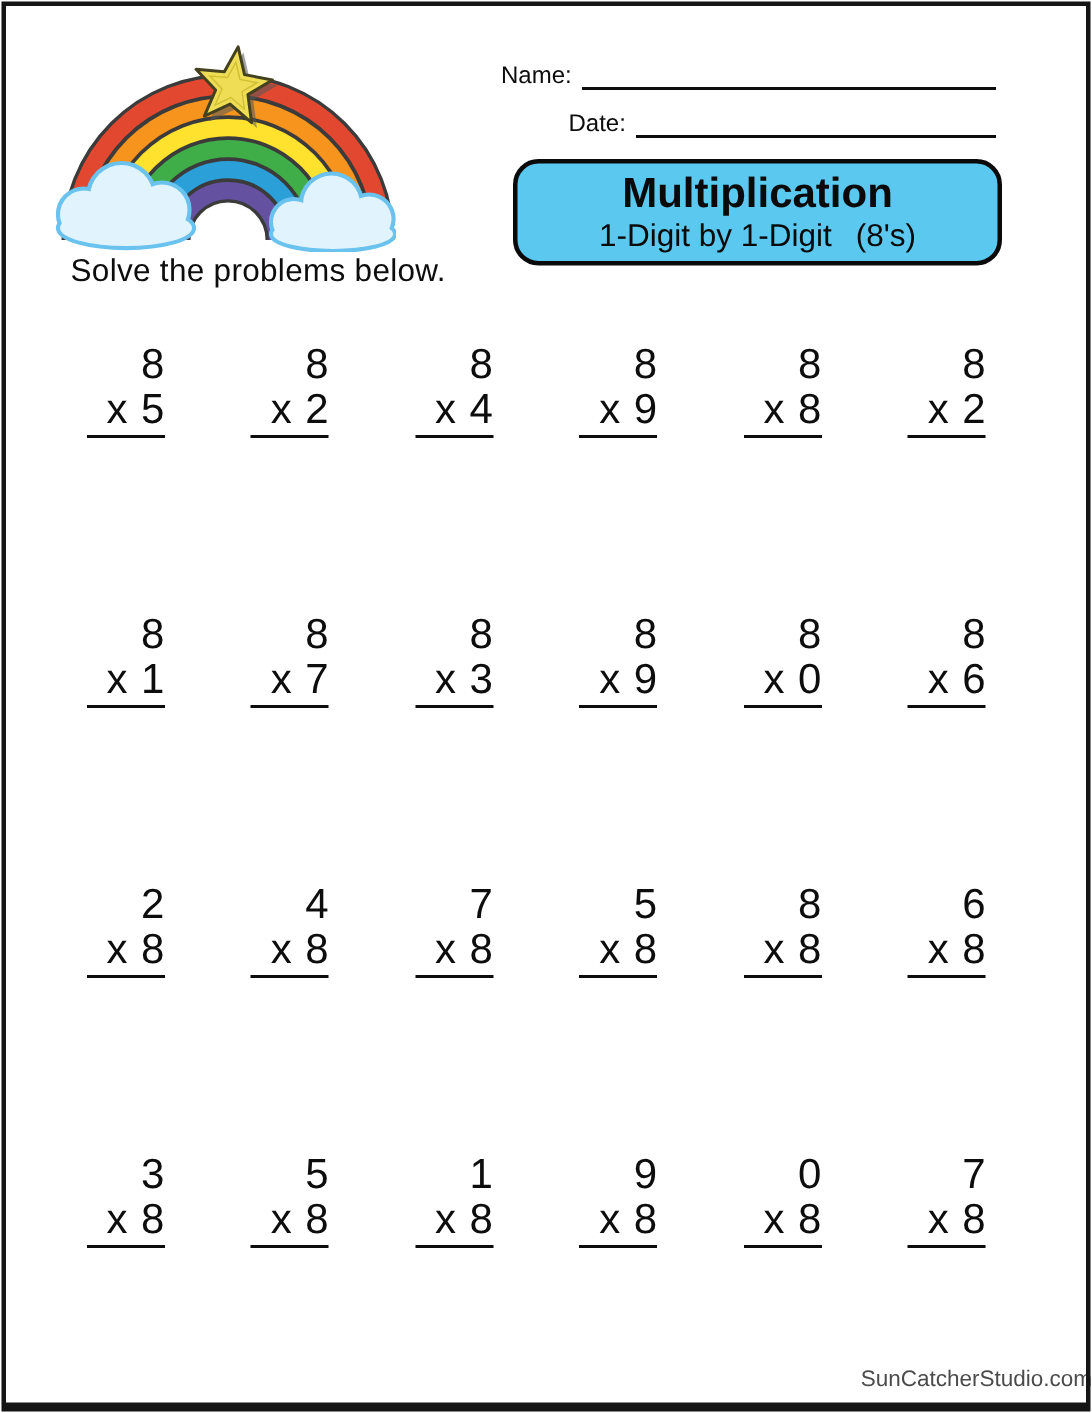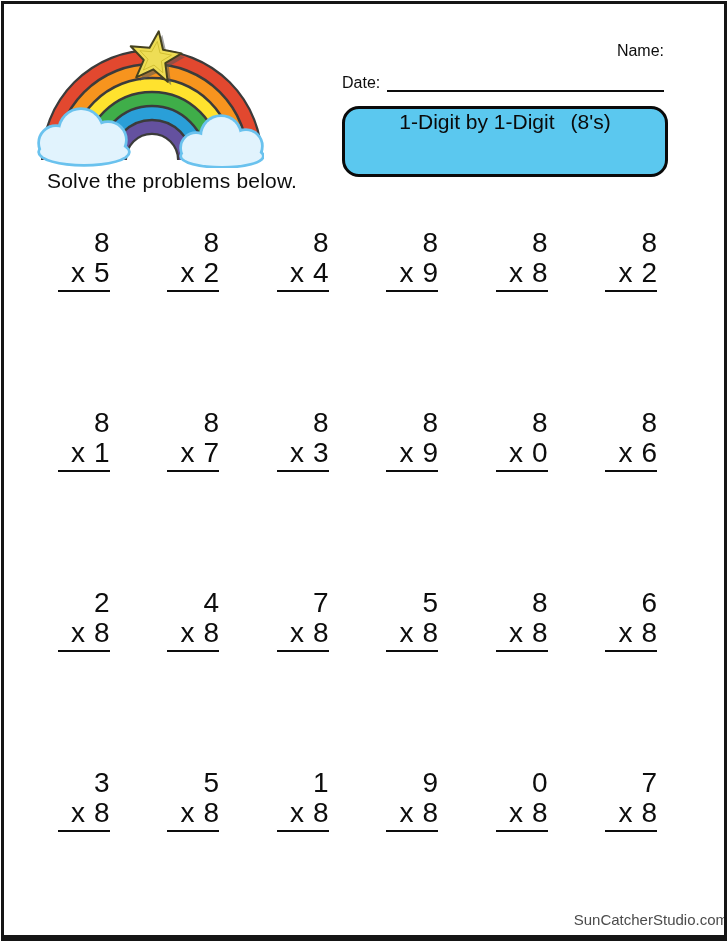--- a/index.html
+++ b/index.html
@@ -13,23 +13,23 @@
   }
   
   .rainbow-wrap{position:absolute;left:36px;top:28px;width:228px;height:140px;}
   .instruction{
     position:absolute;left:47px;top:169px;font-size:21px;letter-spacing:.2px;color:#0d0d0d;
   }
   
   .field-row{position:absolute;left:334px;width:330px;display:flex;align-items:flex-end;}
   .field-row .lbl{font-size:16px;color:#0d0d0d;white-space:nowrap;}
   .field-row .line{flex:1;margin-left:7px;border-bottom:2px solid #0d0d0d;height:16px;}
-  .row-name{top:42px;flex-direction:column;}
+  .row-name{top:42px;}
   .row-date{top:74px;}
-  .row-date .lbl{padding-left:8px;}
+  .row-date .lbl{padding-left:8px;margin-left:37px;}
   
   .title-box{
     position:absolute;left:342px;top:106px;width:326px;height:71px;box-sizing:border-box;
     background:#5bc8ef;border:3px solid #0a0a0a;border-radius:17px;text-align:center;
   }
   .title-box .t1{font-size:28px;font-weight:bold;line-height:32px;margin-top:4px;color:#0a0a0a;}
   .title-box .t2{font-size:21px;line-height:25px;color:#0a0a0a;}
   .title-box .t2 .suffix{margin-left:16px;text-align:right;}
   
   .grid{
@@ -106,20 +106,21 @@
 <div class="field-row row-name">
   <span class="lbl">Name:</span>
   <span class="line"></span>
 </div>
 <div class="field-row row-date">
   <span class="lbl">Date:</span>
   <span class="line"></span>
 </div>
 
 <div class="title-box">
+  <div class="t1">Multiplication</div>
   <div class="t2">
     <span>1-Digit by 1-Digit</span><span class="suffix">(8's)</span>
   </div>
 </div>
 
 <div class="grid">
 
   <div class="cell">
     <div class="num">8</div>
     <div class="oprow">

